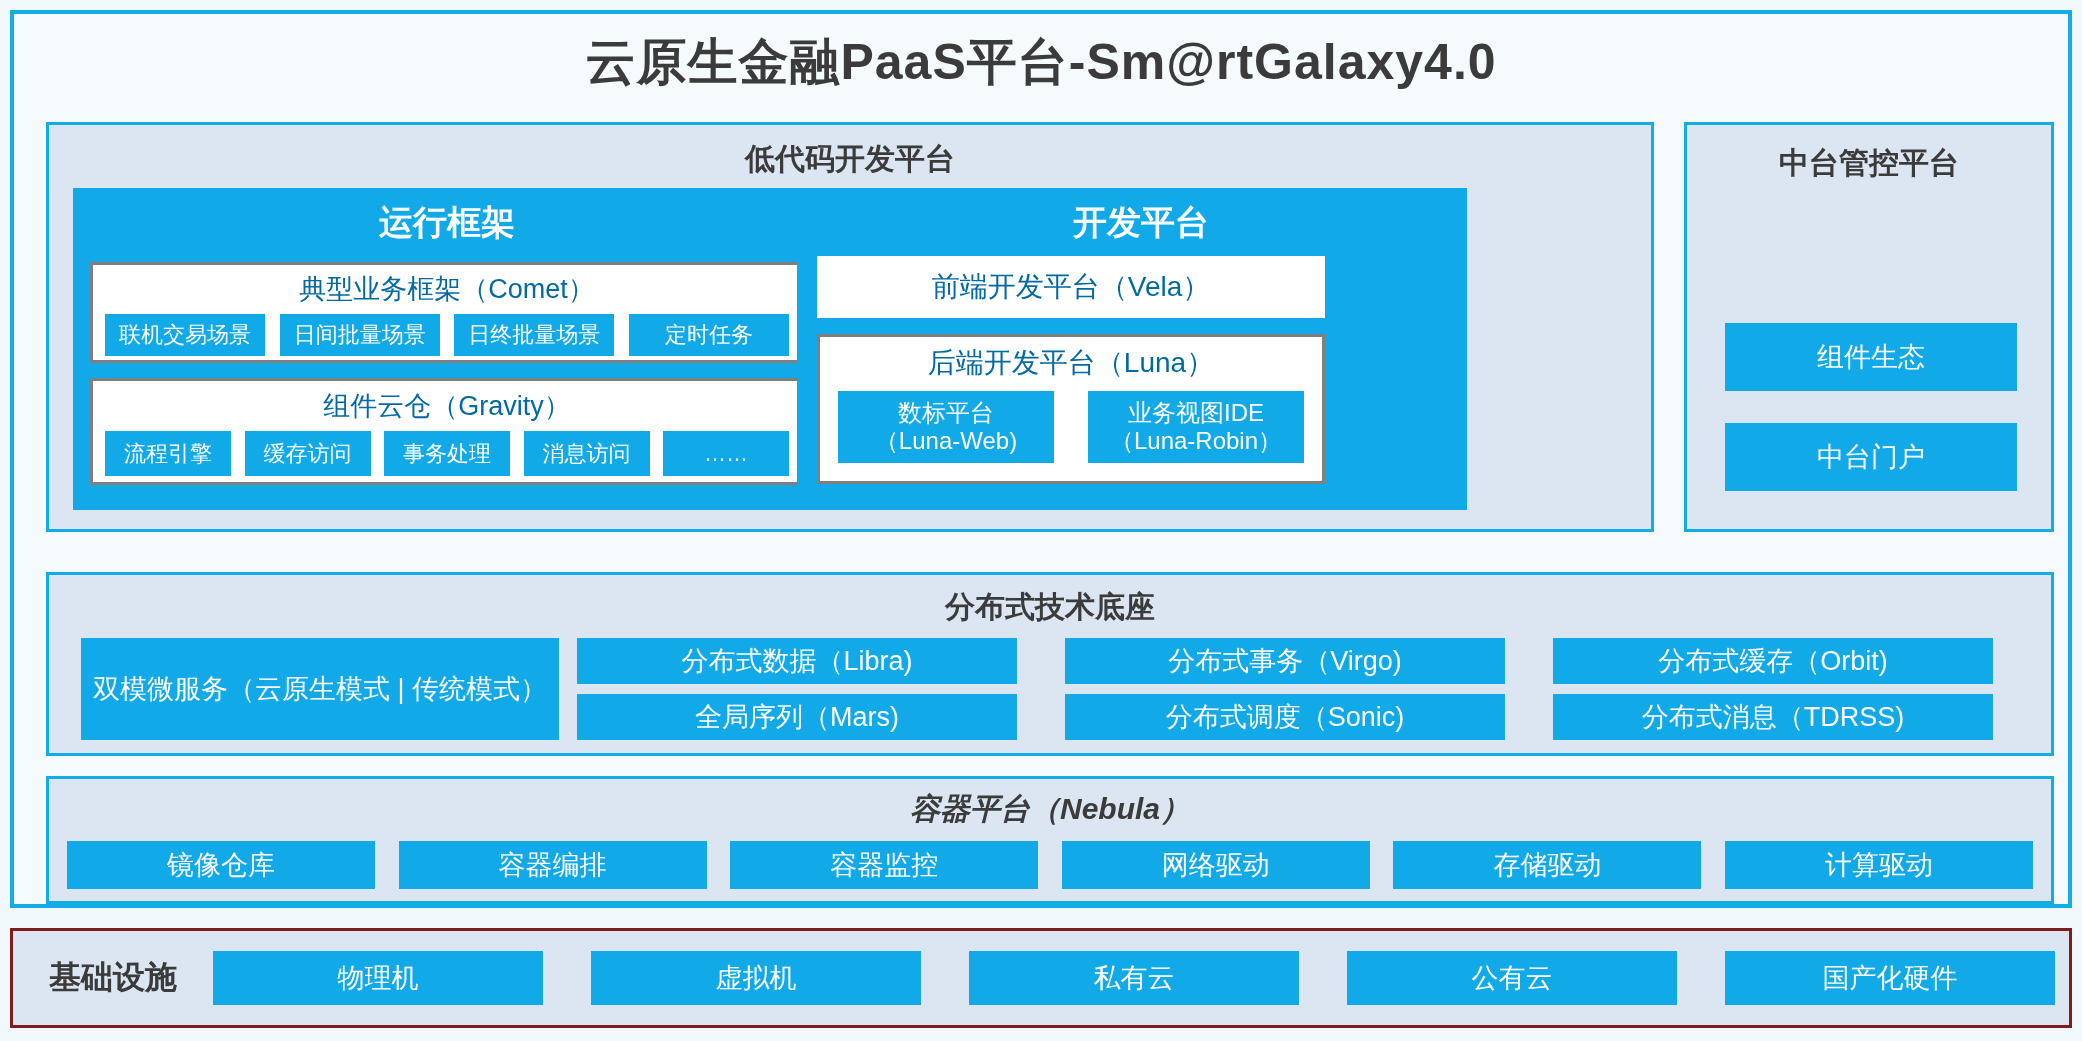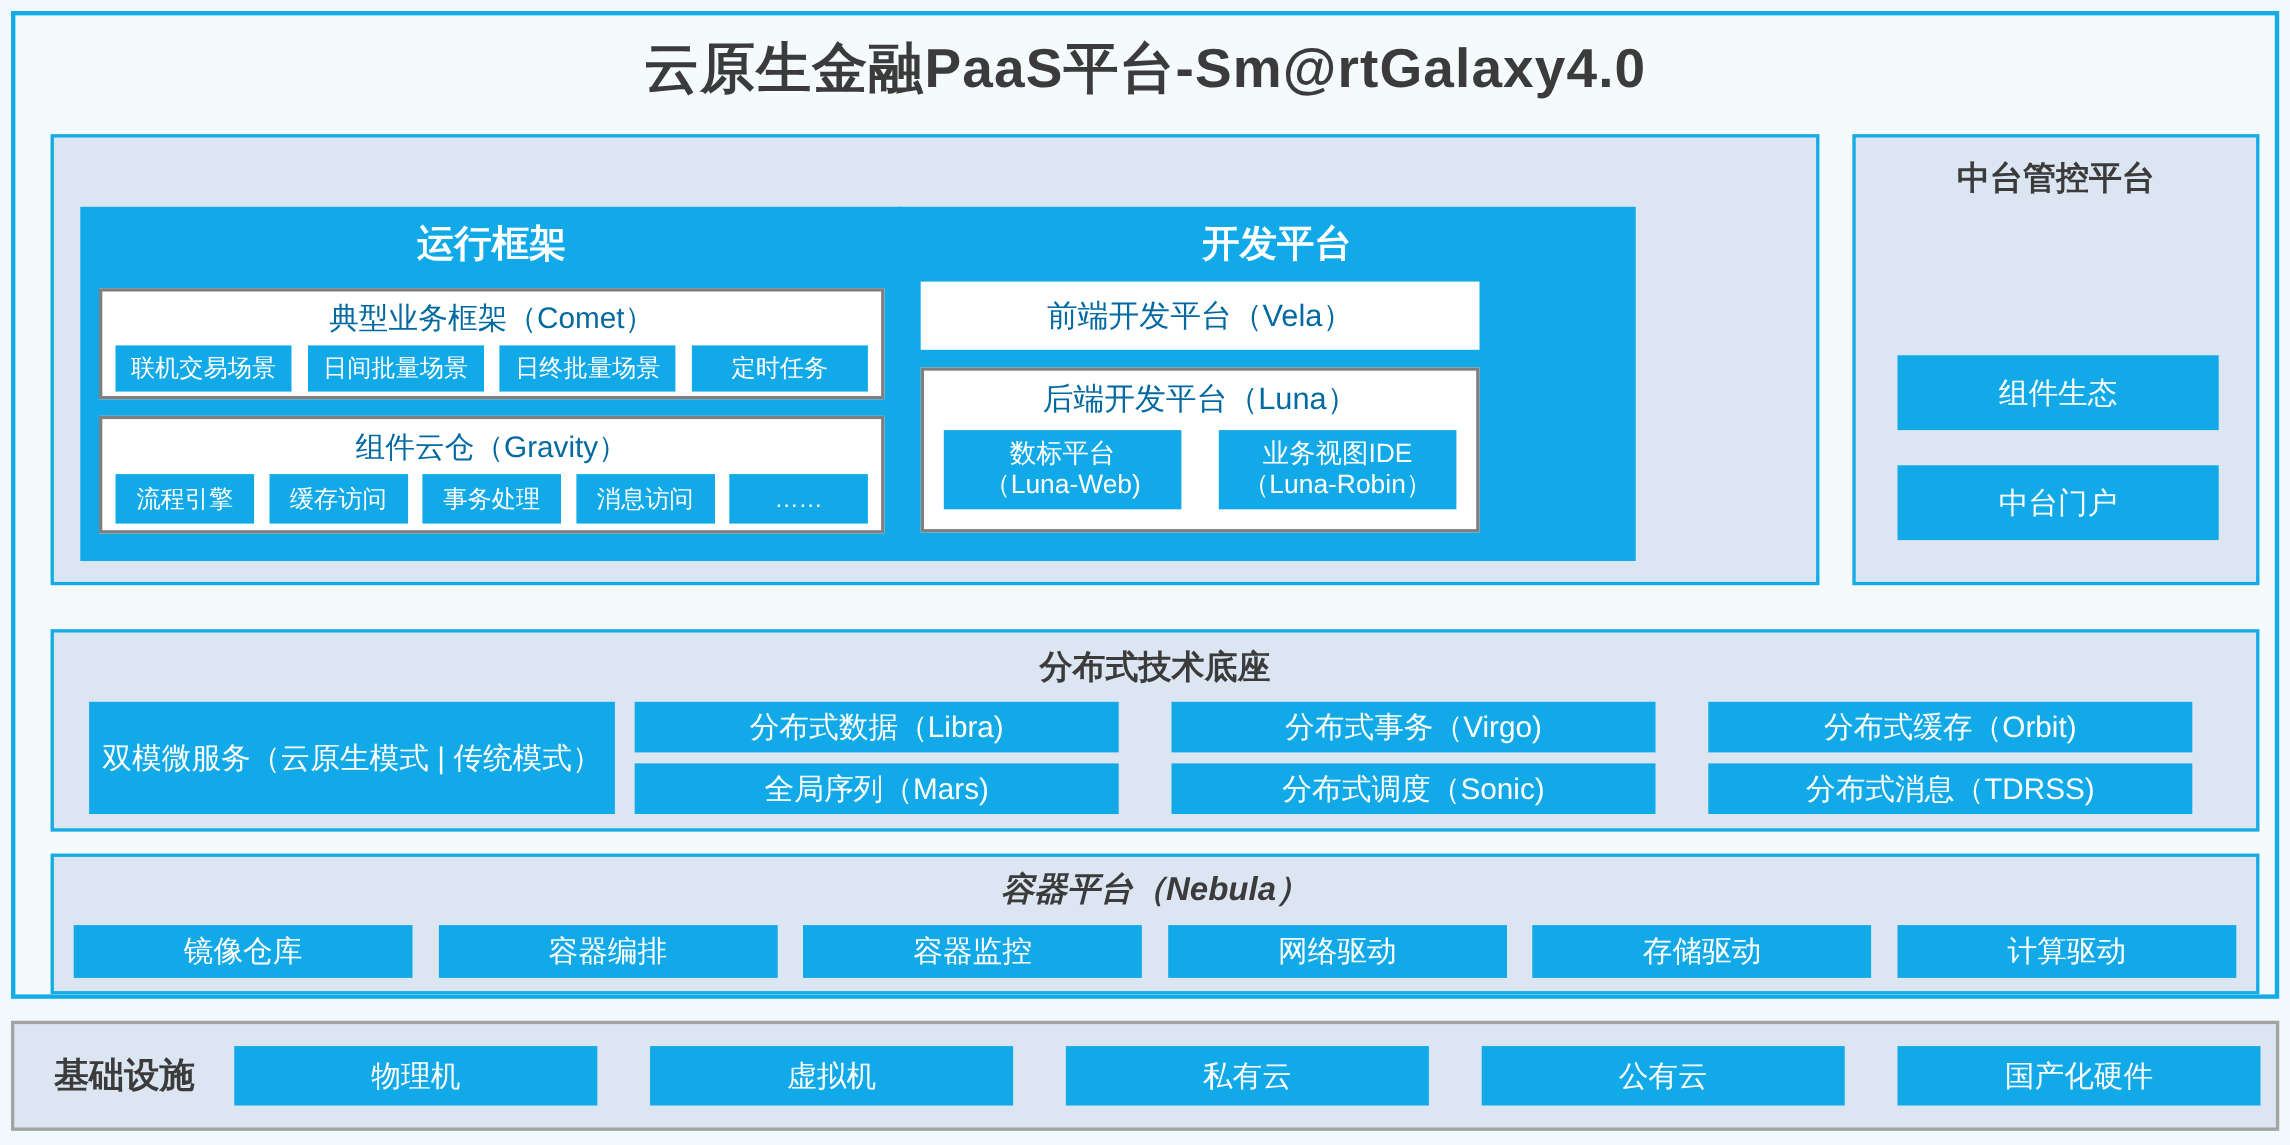--- a/index.html
+++ b/index.html
@@ -147,21 +147,21 @@
     left: 17px;
     top: 190px;
     width: 714px;
     height: 107px;
   }
   #gravity-card .card-title { margin-top: 12px; }
   #gravity-card .chip { width: 126px; height: 45px; }
 
   #dev-platform {
     position: absolute;
-    left: 768px;
+    left: 748px;
     top: 63px;
     width: 652px;
     height: 322px;
     background: #11a9e7;
     padding-left: 18px;
   }
   #dev-platform .blue-header { margin-top: 17px; }
 
   #vela-card {
     position: absolute;
@@ -271,21 +271,21 @@
 
   
   #infra-panel {
     position: absolute;
     left: 10px;
     top: 928px;
     width: 2062px;
     height: 100px;
     box-sizing: border-box;
     background: #dce6f2;
-    border: 3px solid #a3a3a3;
+    border: 3px solid #7f1d1d;
     display: flex;
     align-items: center;
   }
   #infra-label {
     width: 200px;
     text-align: center;
     font-size: 32px;
     font-weight: bold;
     color: #3b3b3b;
     flex: 0 0 200px;
@@ -307,20 +307,21 @@
 
 <div id="page">
 
   <div class="outer-frame">
 
     <div class="title-bar">
       <div class="title-text">云原生金融PaaS平台-Sm@rtGalaxy4.0</div>
     </div>
 
     <div class="group-panel" id="lowcode-panel">
+      <div class="group-title">低代码开发平台</div>
 
       <div id="runtime-framework">
         <div class="blue-header">运行框架</div>
 
         <div class="white-card" id="comet-card">
           <div class="card-title">典型业务框架（Comet）</div>
           <div class="chip-row">
             <div class="chip">联机交易场景</div>
             <div class="chip">日间批量场景</div>
             <div class="chip">日终批量场景</div>

